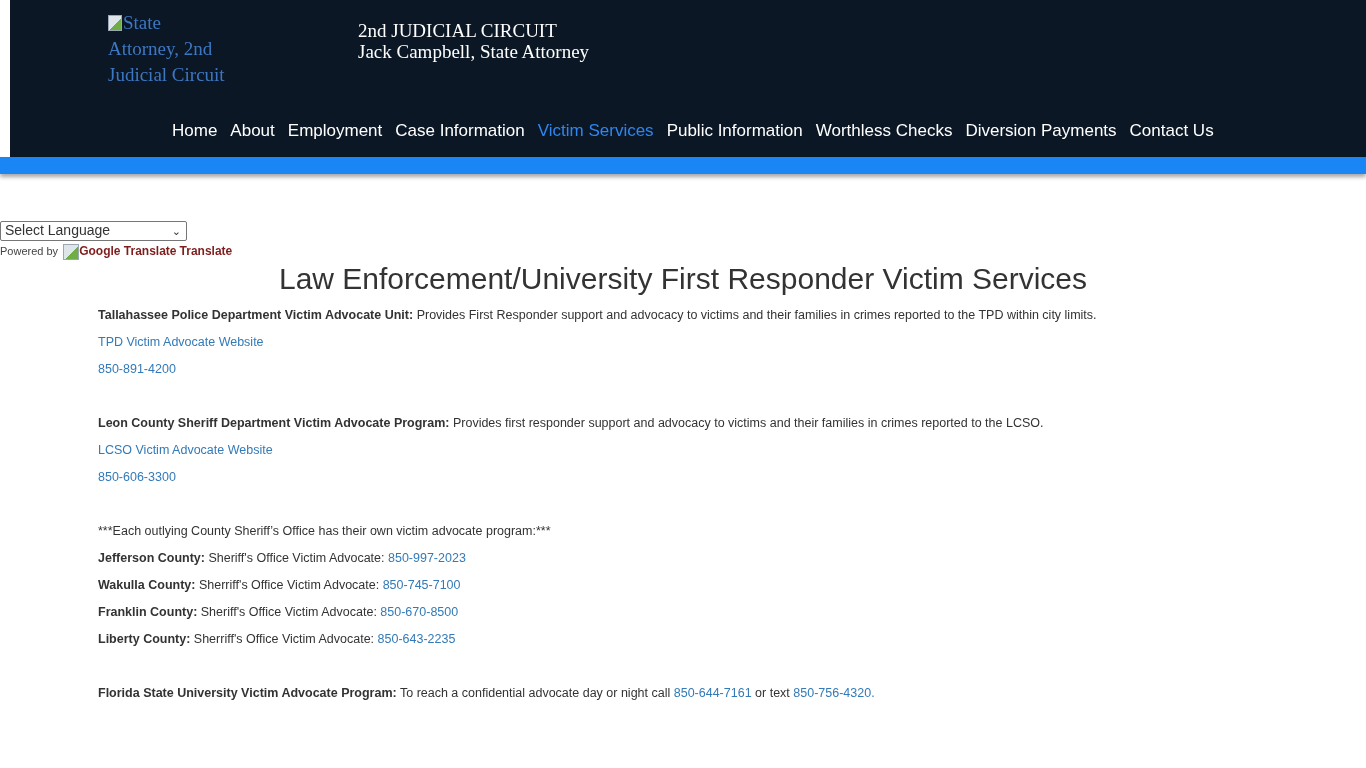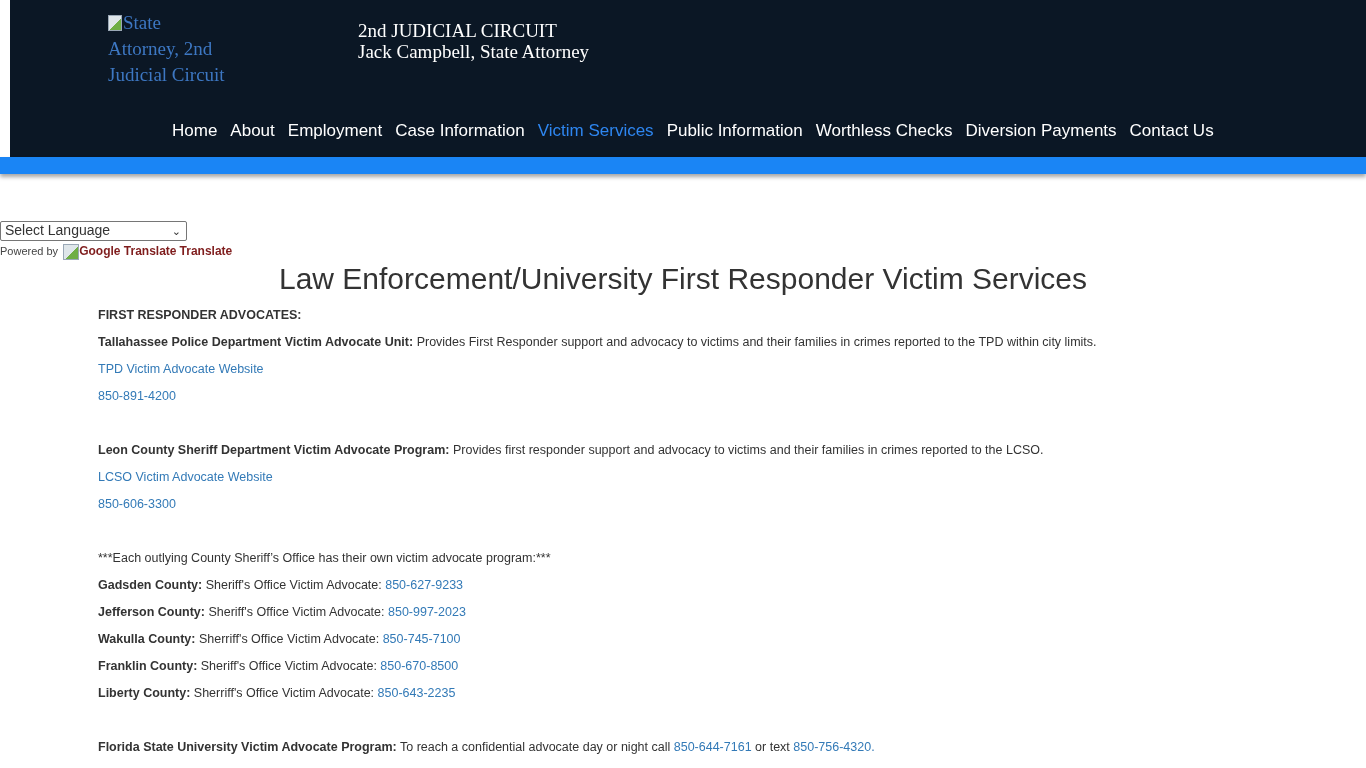--- a/index.html
+++ b/index.html
@@ -70,34 +70,32 @@
 </div>
 <div class="powered">
   <span>Powered by</span>
   <span class="broken-img"></span><b>Google Translate</b>
   <b>Translate</b>
 </div>
 
 <h1 class="page-title">Law Enforcement/University First Responder Victim Services</h1>
 
 <div class="content">
-  <p><b>FIRST RESPONDER ADVOCATES:</b></p>
 
   <p><b>Tallahassee Police Department Victim Advocate Unit:</b><span> Provides First Responder support and advocacy to victims and their families in crimes reported to the TPD within city limits.</span></p>
   <p><a>TPD Victim Advocate Website</a></p>
   <p><a>850-891-4200</a></p>
   <div class="gap"></div>
 
   <p><b>Leon County Sheriff Department Victim Advocate Program:</b><span> Provides first responder support and advocacy to victims and their families in crimes reported to the LCSO.</span></p>
   <p><a>LCSO Victim Advocate Website</a></p>
   <p><a>850-606-3300</a></p>
   <div class="gap"></div>
 
   <p>***Each outlying County Sheriff’s Office has their own victim advocate program:***</p>
-  <p><b>Gadsden County:</b><span> Sheriff's Office Victim Advocate: </span><a>850-627-9233</a></p>
   <p><b>Jefferson County:</b><span> Sheriff's Office Victim Advocate: </span><a>850-997-2023</a></p>
   <p><b>Wakulla County:</b><span> Sherriff's Office Victim Advocate: </span><a>850-745-7100</a></p>
   <p><b>Franklin County:</b><span> Sheriff's Office Victim Advocate: </span><a>850-670-8500</a></p>
   <p><b>Liberty County:</b><span> Sherriff's Office Victim Advocate: </span><a>850-643-2235</a></p>
   <div class="gap"></div>
 
   <p><b>Florida State University Victim Advocate Program:</b><span> To reach a confidential advocate day or night call </span><a>850-644-7161</a><span> or text </span><a>850-756-4320</a><a>.</a></p>
 </div>
 
 </body></html>

